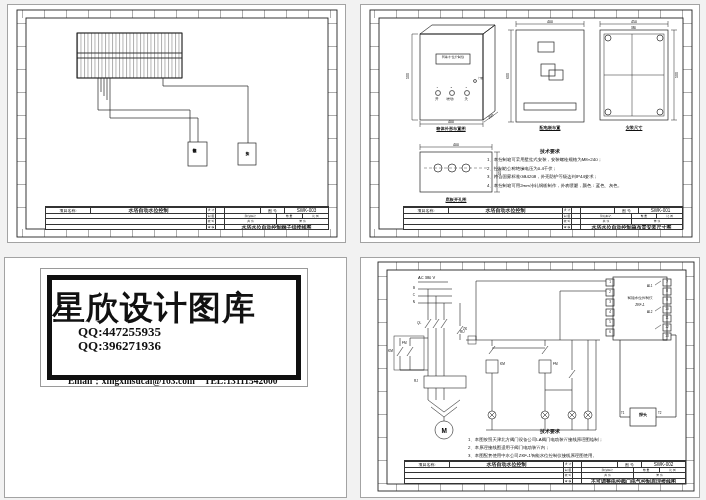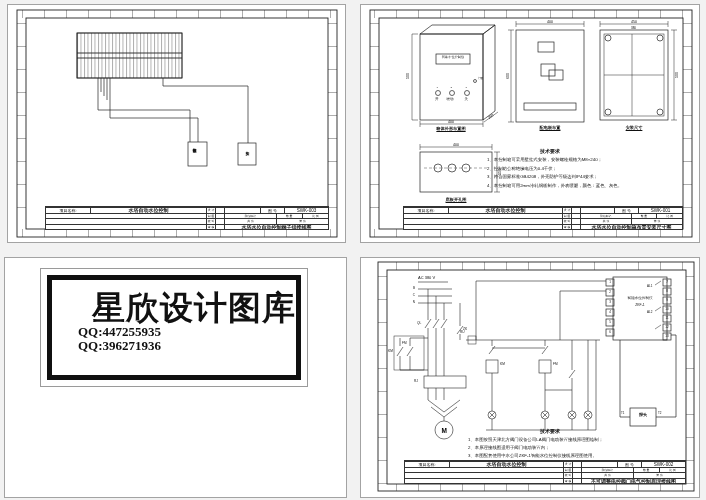--- a/index.html
+++ b/index.html
@@ -15,21 +15,21 @@
   .tb *{box-sizing:border-box;}
   .col{display:flex;flex-direction:column;height:100%;}
   .row{display:flex;flex:1;min-height:0;}
   .cell{border-left:1px solid #333;border-top:1px solid #333;overflow:hidden;display:flex;align-items:center;justify-content:center;}
   .nb{border-left:none;} .nt{border-top:none;}
   .tiny{font-size:2.8px;} .small{font-size:4px;} .num{font-size:4.6px;}
   .proj{font-size:5px;font-weight:bold;} .btitle{font-size:5px;font-weight:bold;}
   
   .wm-outer{position:absolute;left:40px;top:268px;width:266px;height:117px;border:1px solid #9a9a9a;background:#fff;}
   .wm-inner{position:absolute;left:6px;top:6px;right:6px;bottom:6px;border:5px solid #101010;}
-  .wm-title{position:absolute;left:0;right:0;top:6px;text-align:right;font-family:"Liberation Serif",serif;
+  .wm-title{position:absolute;left:0;right:0;top:6px;text-align:left;font-family:"Liberation Serif",serif;
             font-size:33px;font-weight:bold;letter-spacing:1px;}
   .wm-qq{position:absolute;left:26px;font-family:"Liberation Serif",serif;font-weight:bold;font-size:13px;}
   .wm-site{position:absolute;left:22px;top:73px;font-family:"Liberation Mono",monospace;font-weight:bold;font-size:18px;}
   .wm-mail{position:absolute;left:16px;top:95px;font-family:"Liberation Serif",serif;font-weight:bold;font-size:9.5px;white-space:pre;}
 </style>
 </head>
 <body>
 
 <div id="canvas">
 
@@ -471,16 +471,17 @@
         <div class="cell btitle" style="flex:1;">不可调整电控阀门电气控制原理接线图</div>
       </div>
     </div>
   </div>
 
   <div class="wm-outer">
     <div class="wm-inner">
       <div class="wm-title">星欣设计图库</div>
       <div class="wm-qq" style="top:44px;">QQ:447255935</div>
       <div class="wm-qq" style="top:58px;">QQ:396271936</div>
+      <div class="wm-mail">Email：xingxinsucai@163.com    TEL:13111542600</div>
     </div>
   </div>
 
 </div>
 
 </body></html>

